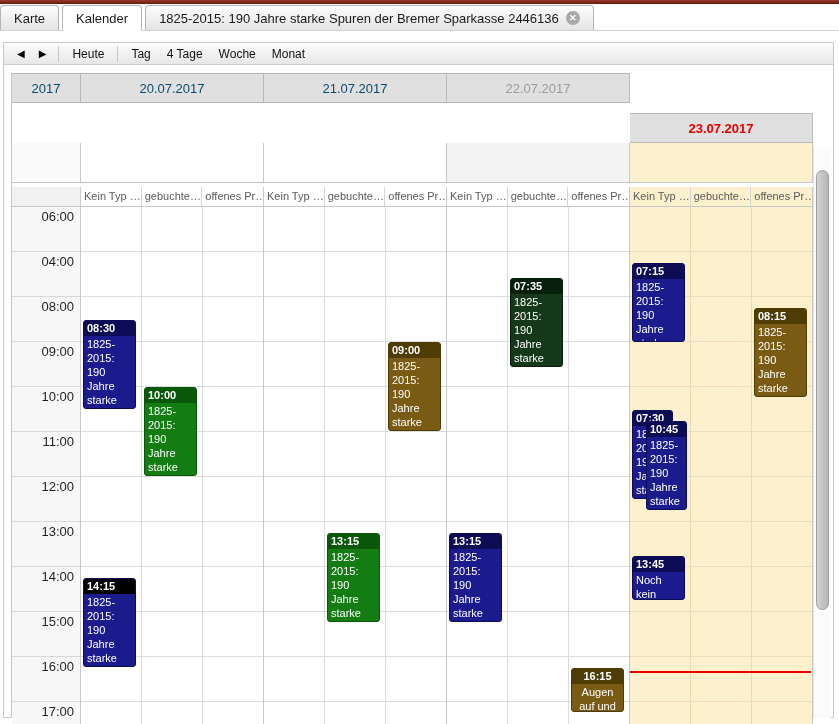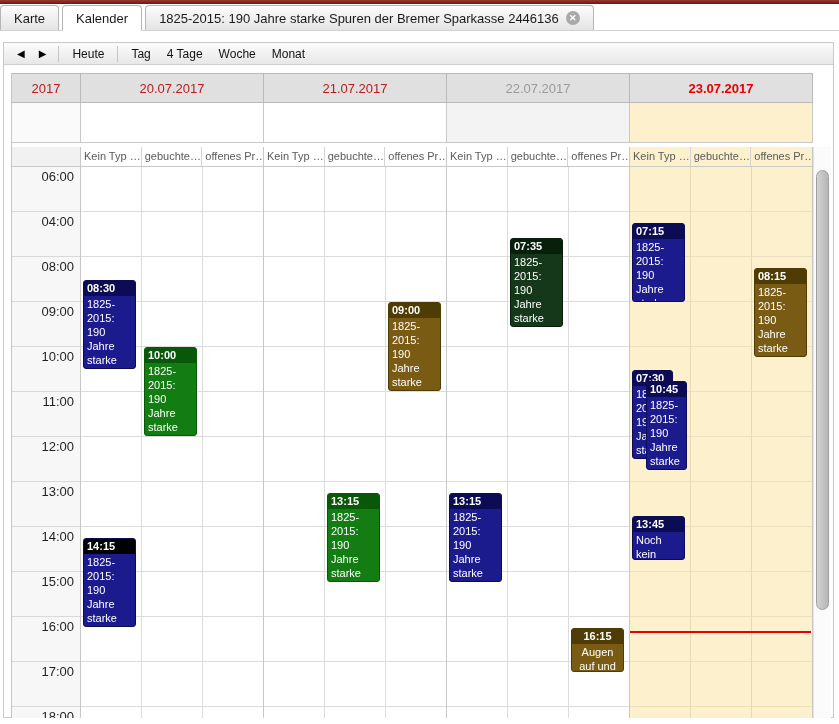--- a/index.html
+++ b/index.html
@@ -31,21 +31,21 @@
     background:linear-gradient(#fcfcfc,#e7e7e7); border-bottom:1px solid #cfcfcf; }
   .tb-btn { font-size:12px; color:#111; padding:2px 8px; white-space:nowrap; cursor:default; }
   .tb-arrow { font-size:10px; padding:2px 7px; color:#000; }
   .tb-sep { width:1px; height:16px; background:#c6c6c6; margin:0 5px; }
   
   .cal-table { position:absolute; left:7px; top:30px; width:820px; height:645px;
     border-left:1px solid #c6c6c6; }
   .row { display:flex; }
   .hdr-cell { height:30px; display:flex; align-items:center; justify-content:center;
     background:#e0e0e0; border:1px solid #b9b9b9; border-left:none;
-    font-size:13px; color:#b91c1c; }
+    font-size:13px; color:#0c4a6e; }
   .hdr-cell.muted { color:#9b9b9b; }
   .hdr-cell.today { color:#e60000; font-weight:bold; }
   .allday-cell { height:40px; background:#fff; border-right:1px solid #c8c8c8;
     border-bottom:1px solid #c8c8c8; }
   .spacer { height:4px; }
   .subhead-gutter { height:20px; background:#f1f1f1; border-right:1px solid #c8c8c8;
     border-bottom:1px solid #c8c8c8; }
   .subhead-day { height:20px; display:flex; border-right:1px solid #c8c8c8;
     border-bottom:1px solid #c8c8c8; background:#fff; }
   .sub-cell { width:61px; font-size:11px; color:#5a5a5a; padding:3px 0 0 3px;
@@ -101,21 +101,21 @@
       <span class="tb-btn">4 Tage</span>
       <span class="tb-btn">Woche</span>
       <span class="tb-btn">Monat</span>
     </div>
     <div class="cal-table" id="cal-table">
         <div class="row">
           <div class="hdr-cell" style="width: 69px;">2017</div>
           <div class="hdr-cell " style="width: 183px;">20.07.2017</div>
           <div class="hdr-cell " style="width: 183px;">21.07.2017</div>
           <div class="hdr-cell muted" style="width: 183px;">22.07.2017</div>
-          <div class="hdr-cell today" style="width: 183px;">23.07.2017</div>
+          <div class="hdr-cell today" style="width: 183px; margin-top: 40px;">23.07.2017</div>
         </div>
         <div class="row">
           <div class="allday-cell" style="width: 69px; background: rgb(250, 250, 250);"></div>
           <div class="allday-cell" style="width: 183px;"></div>
           <div class="allday-cell" style="width: 183px;"></div>
           <div class="allday-cell" style="width: 183px; background: rgb(243, 243, 243);"></div>
           <div class="allday-cell" style="width: 183px; background: rgb(253, 241, 205);"></div>
         </div>
         <div class="spacer"></div>
         <div class="row">

